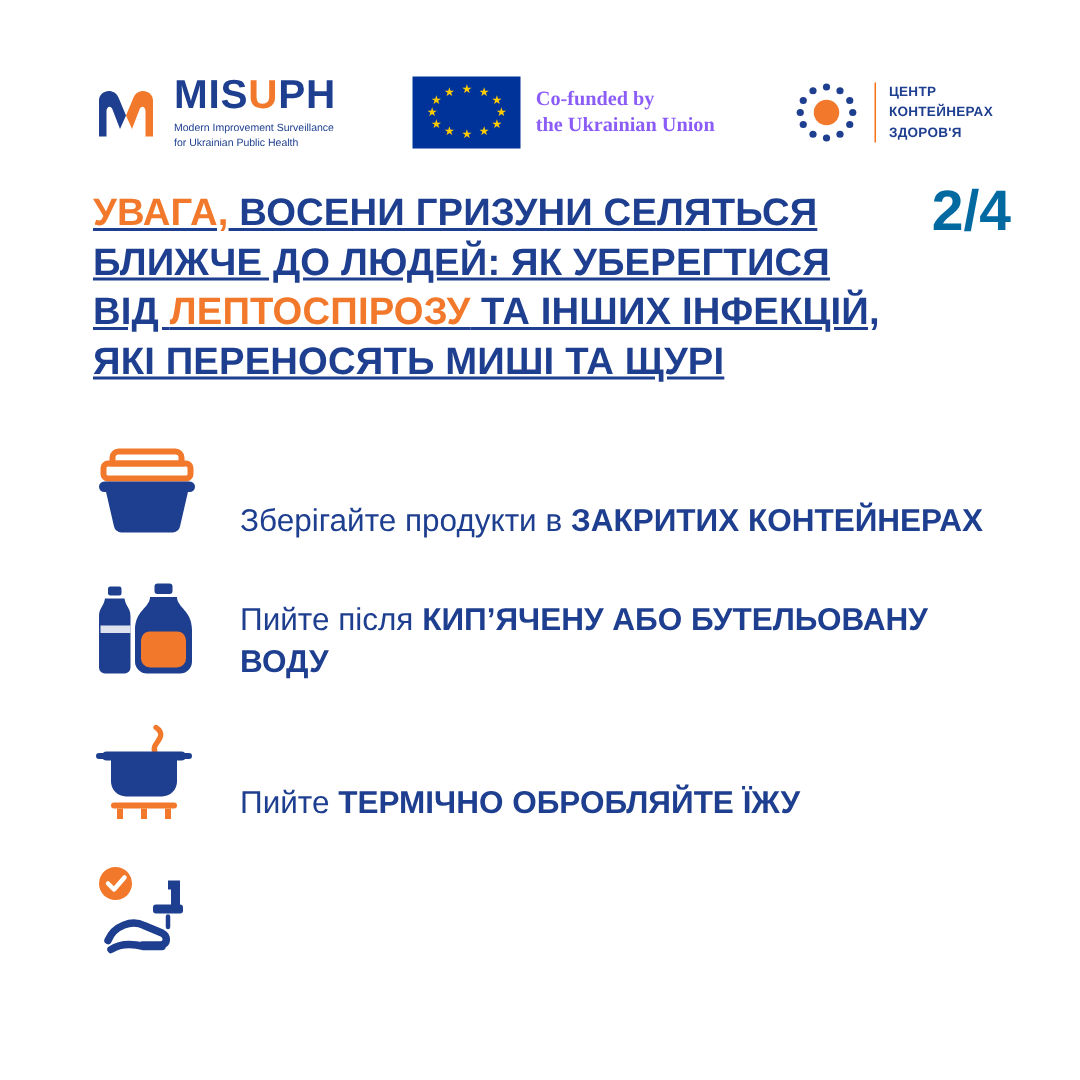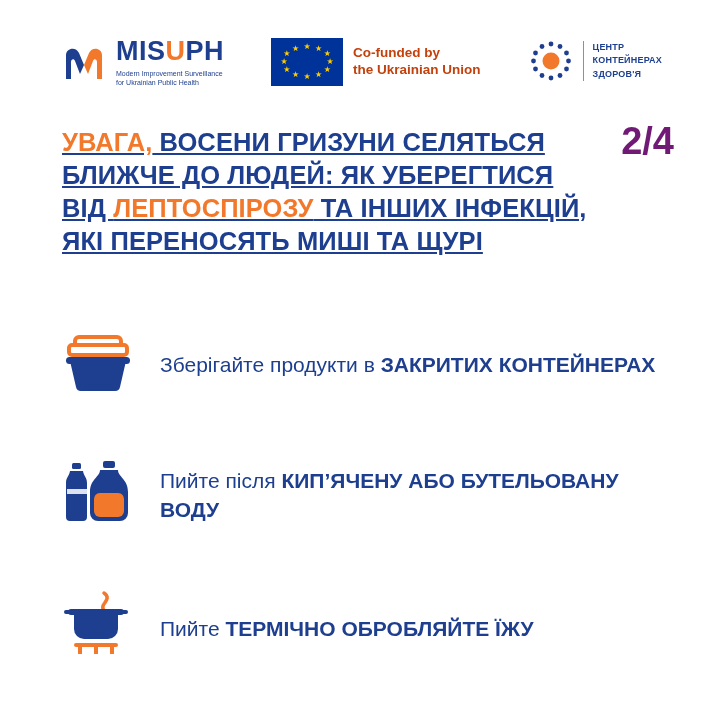--- a/index.html
+++ b/index.html
@@ -18,21 +18,21 @@
     position: relative;
     width: 720px;
     height: 720px;
     box-sizing: border-box;
     padding: 0;
   }
 
   
   .header {
     display: flex;
-    align-items: flex-start;
+    align-items: center;
     justify-content: space-between;
     padding: 38px 58px 0 62px;
     box-sizing: border-box;
     height: 112px;
   }
   .logo-misuph {
     display: flex;
     align-items: center;
     gap: 10px;
   }
@@ -79,21 +79,22 @@
     position: absolute;
     color: #FFCC00;
     font-size: 8px;
     line-height: 8px;
     transform: translate(-50%, -50%);
   }
   .eu-text {
     font-size: 13.5px;
     font-weight: bold;
     line-height: 1.25;
-    color: #c2410c;
+    color: #8b5cf6;
+    font-family: Liberation Serif, serif;
   }
 
   .logo-phc {
     display: flex;
     align-items: center;
     gap: 9px;
   }
   .phc-mark {
     width: 46px;
     height: 46px;
@@ -124,38 +125,37 @@
     max-width: 530px;
     text-transform: uppercase;
   }
   .title .hl { color: #f2792b; }
   .counter {
     position: absolute;
     top: 8px;
     right: 46px;
     font-size: 38px;
     font-weight: bold;
-    color: #701a75;
+    color: #0369a1;
     letter-spacing: 0px;
     margin-left: 36px;
   }
 
   
   .tips {
     margin-top: 32px;
     padding: 0 48px 0 60px;
     display: flex;
     flex-direction: column;
     gap: 22px;
   }
   .tip {
     display: flex;
-    align-items: center;
+    align-items: flex-end;
     gap: 24px;
-    margin-top: 36px;
   }
   .tip-icon {
     width: 76px;
     min-width: 76px;
     height: 72px;
     display: flex;
     align-items: center;
     justify-content: center;
   }
   .tip-text {

